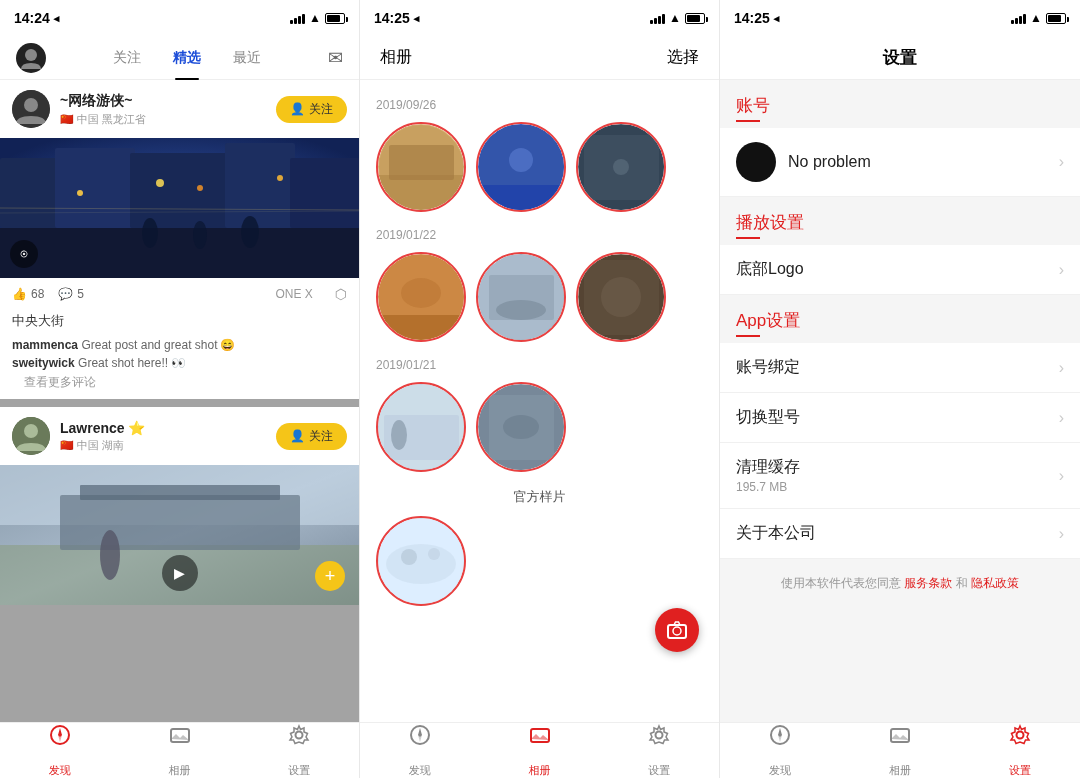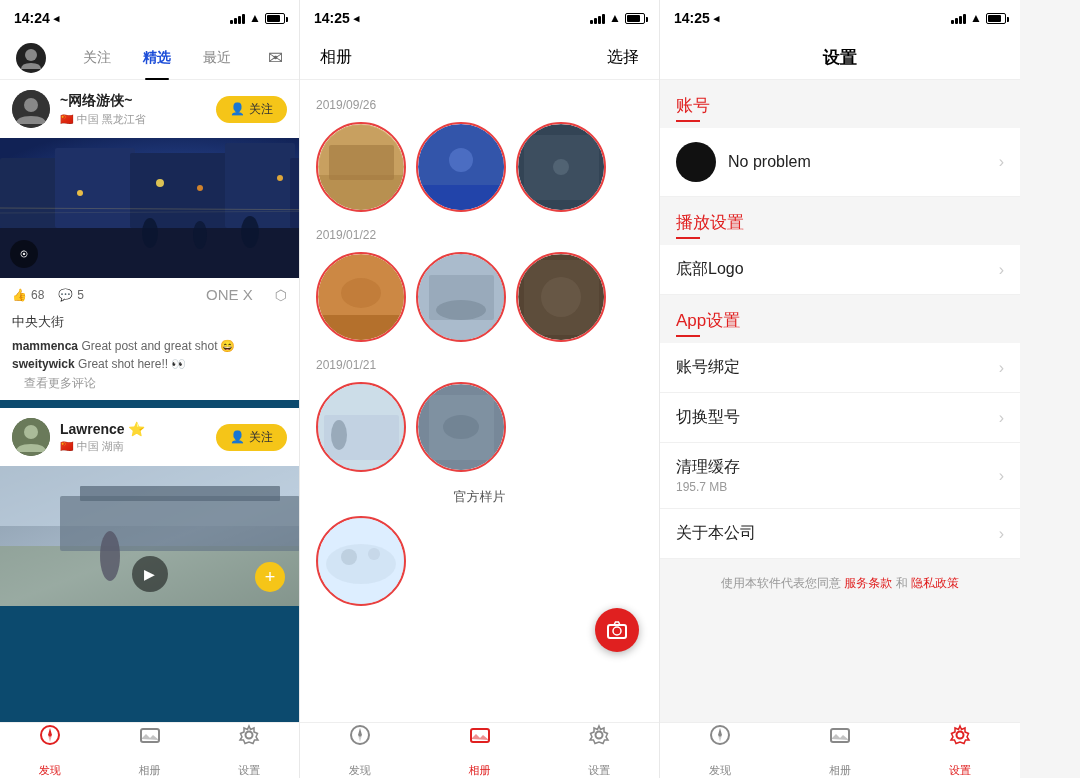--- a/index.html
+++ b/index.html
@@ -36,21 +36,21 @@
     .status-bar .icons { margin-left: auto; display: flex; align-items: center; gap: 4px; }
     .signal-bars { display: flex; align-items: flex-end; gap: 1px; height: 12px; }
     .signal-bars span { width: 3px; background: #000; border-radius: 1px; }
     .wifi-icon { font-size: 12px; }
     .battery-icon { font-size: 12px; border: 1.5px solid #000; border-radius: 2px; width: 20px; height: 11px; display: flex; align-items: center; padding: 1px; position: relative; }
     .battery-icon::after { content: ''; position: absolute; right: -4px; top: 3px; width: 2px; height: 5px; background: #000; border-radius: 0 1px 1px 0; }
     .battery-fill { background: #000; height: 100%; width: 80%; border-radius: 1px; }
 
     
     .panel-discover {
-      width: 300px;
+      width: 360px;
       border-right: 1px solid #e8e8e8;
     }
 
     .discover-nav {
       display: flex;
       align-items: center;
       height: 44px;
       border-bottom: 1px solid #eee;
       padding: 0 16px;
       flex-shrink: 0;
@@ -77,21 +77,21 @@
       bottom: 0;
       left: 50%;
       transform: translateX(-50%);
       width: 24px;
       height: 2px;
       background: #000;
       border-radius: 1px;
     }
     .mail-icon { margin-left: auto; font-size: 18px; color: #666; }
 
-    .discover-feed { flex: 1; overflow-y: auto; background: #0c4a6e; }
+    .discover-feed { flex: 1; overflow-y: auto; background: #a3a3a3; }
 
     .feed-card { background: #fff; margin-bottom: 8px; }
 
     .card-header { display: flex; align-items: center; padding: 10px 12px; }
     .card-avatar {
       width: 38px; height: 38px; border-radius: 50%;
       overflow: hidden; flex-shrink: 0;
       display: flex; align-items: center; justify-content: center;
       font-size: 10px; background: #444;
     }
@@ -167,21 +167,21 @@
       display: flex;
       align-items: center;
       justify-content: center;
       color: #fff;
       font-size: 18px;
       font-weight: 300;
     }
 
     .card-stats { display: flex; align-items: center; padding: 8px 12px; gap: 14px; }
     .stat { display: flex; align-items: center; gap: 4px; font-size: 12px; color: #666; }
-    .card-brand { margin-left: auto; font-size: 15px; color: #999; display: flex; align-items: center; gap: 3px; }
+    .card-brand { margin-left: auto; font-size: 12px; color: #999; display: flex; align-items: center; gap: 3px; }
     .share-icon { font-size: 14px; color: #999; margin-left: 8px; }
 
     .card-title { padding: 2px 12px 6px; font-size: 13px; color: #333; }
     .card-comment { padding: 2px 12px; font-size: 12px; color: #666; }
     .card-comment .username { color: #333; font-weight: 600; }
     .more-comments { padding: 2px 24px 8px; font-size: 12px; color: #999; }
 
     
     .bottom-nav {
       height: 56px;

